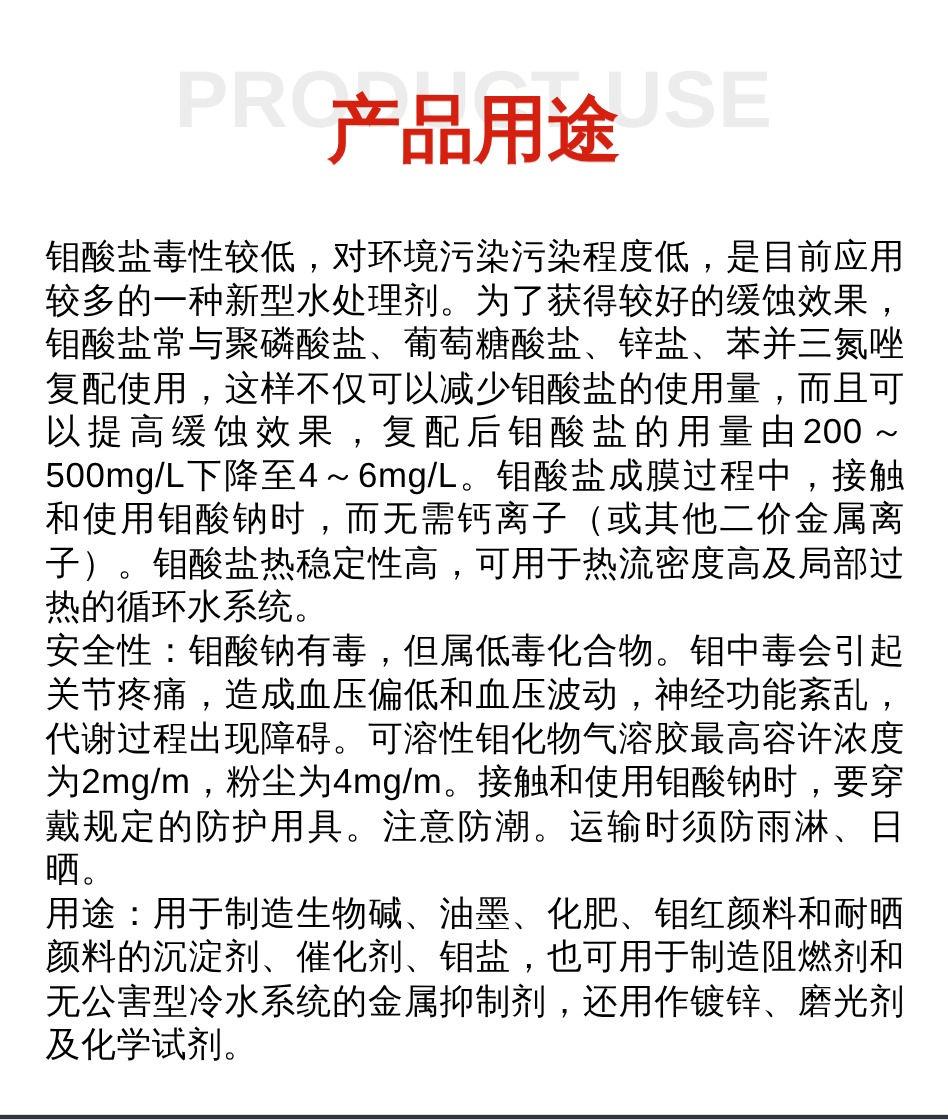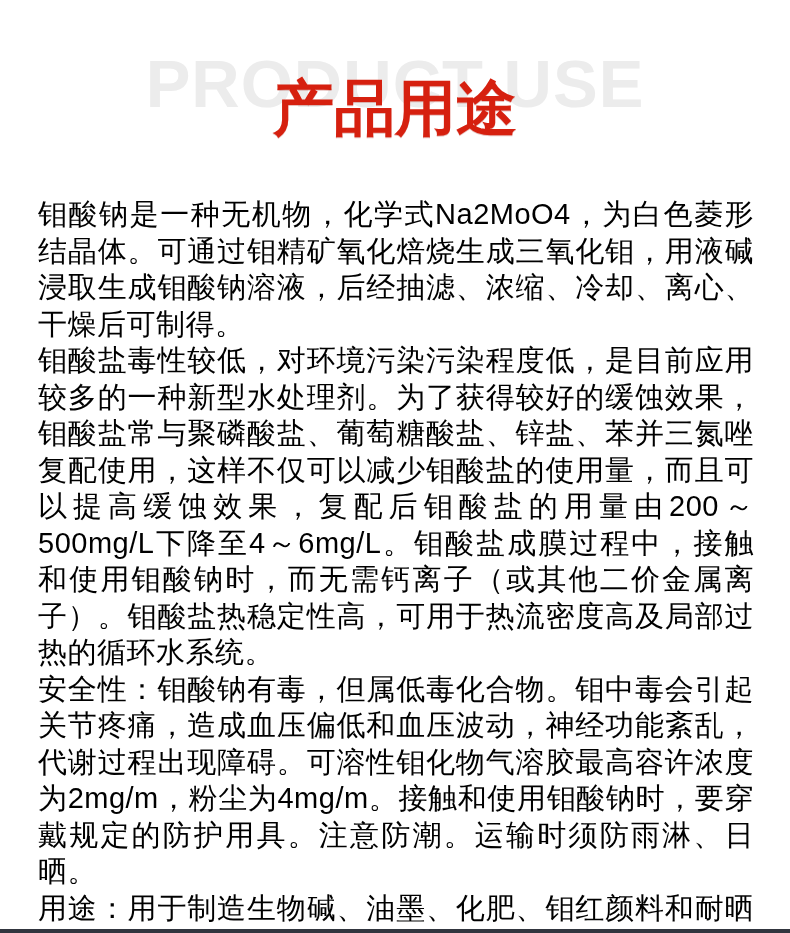--- a/index.html
+++ b/index.html
@@ -76,21 +76,20 @@
 <body>
 
 <div class="page" style="background: rgb(255, 255, 255);">
 
   <div class="header">
     <div class="watermark" style="color: rgb(236, 236, 236);">PRODUCT USE</div>
     <div class="title" style="color: rgb(214, 32, 15); font-family: Liberation Mono, monospace;">产品用途</div>
   </div>
 
   <div class="content" style="color: rgb(0, 0, 0);">
-    <p>钼酸钠是一种无机物，化学式Na2MoO4，为白色菱形结晶体。可通过钼精矿氧化焙烧生成三氧化钼，用液碱浸取生成钼酸钠溶液，后经抽滤、浓缩、冷却、离心、干燥后可制得。</p>
     <p>钼酸盐毒性较低，对环境污染污染程度低，是目前应用较多的一种新型水处理剂。为了获得较好的缓蚀效果，钼酸盐常与聚磷酸盐、葡萄糖酸盐、锌盐、苯并三氮唑复配使用，这样不仅可以减少钼酸盐的使用量，而且可以提高缓蚀效果，复配后钼酸盐的用量由200～500mg/L下降至4～6mg/L。钼酸盐成膜过程中，接触和使用钼酸钠时，而无需钙离子（或其他二价金属离子）。钼酸盐热稳定性高，可用于热流密度高及局部过热的循环水系统。</p>
     <p>安全性：钼酸钠有毒，但属低毒化合物。钼中毒会引起关节疼痛，造成血压偏低和血压波动，神经功能紊乱，代谢过程出现障碍。可溶性钼化物气溶胶最高容许浓度为2mg/m，粉尘为4mg/m。接触和使用钼酸钠时，要穿戴规定的防护用具。注意防潮。运输时须防雨淋、日晒。</p>
     <p>用途：用于制造生物碱、油墨、化肥、钼红颜料和耐晒颜料的沉淀剂、催化剂、钼盐，也可用于制造阻燃剂和无公害型冷水系统的金属抑制剂，还用作镀锌、磨光剂及化学试剂。</p>
   </div>
 
   <div class="footer-bar" style="background: rgb(49, 53, 62);"></div>
 
 </div>
 
 </body></html>

